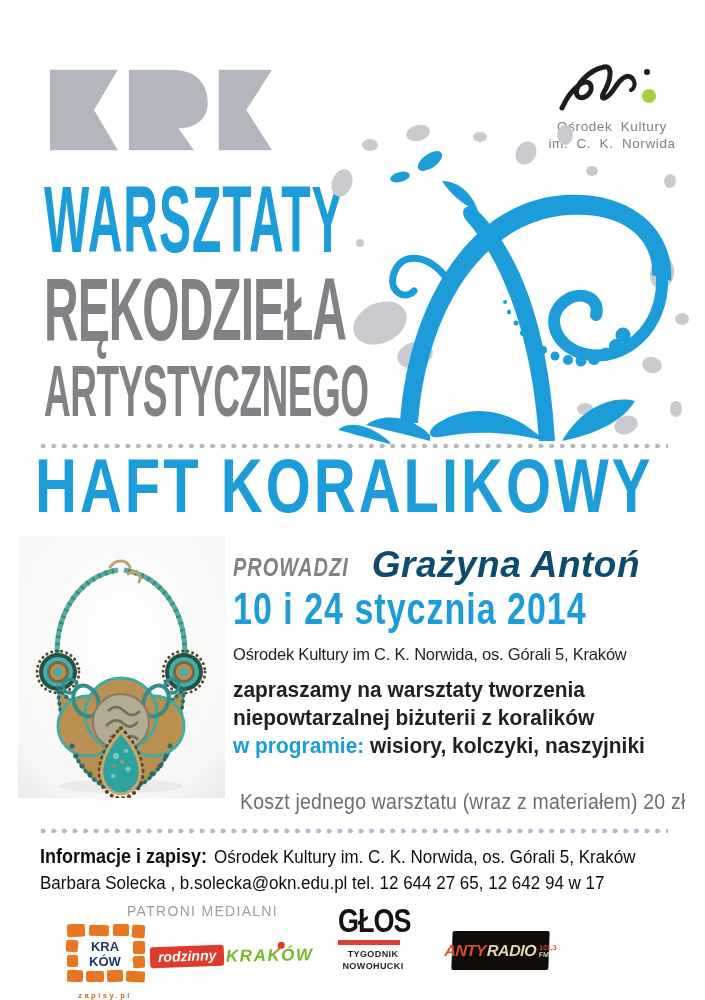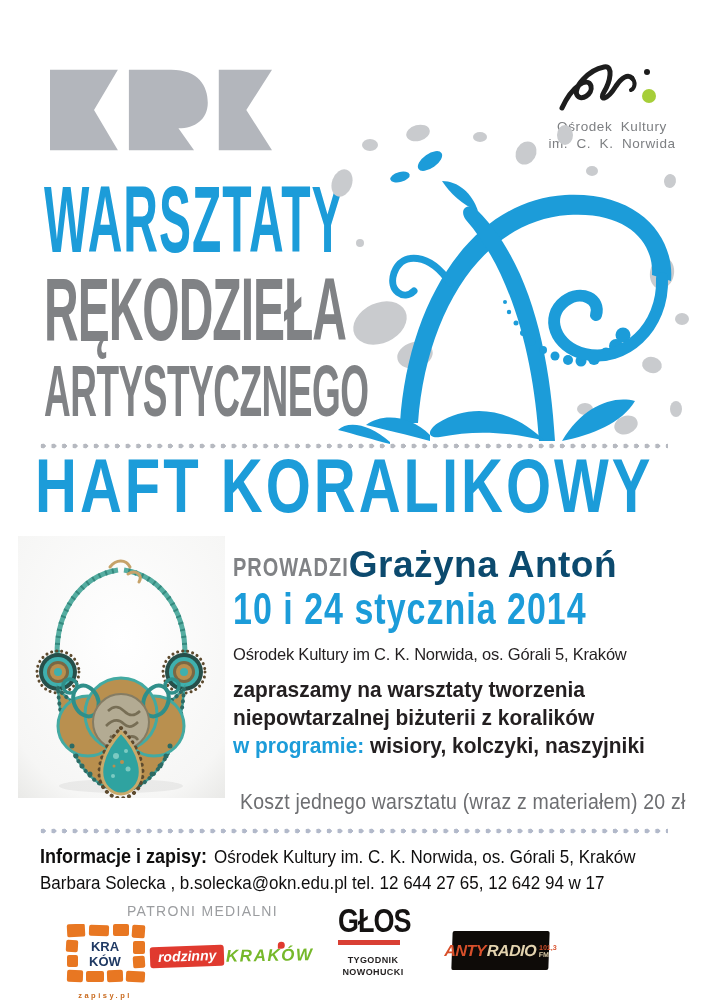--- a/index.html
+++ b/index.html
@@ -22,21 +22,21 @@
   .swirl{left:330px;top:123px;width:372px;height:322px;}
 
   .dots{height:6px;background-image:radial-gradient(circle 2.6px at 3px 3px,#b6b9c0 92%,transparent 100%);
         background-size:10.6px 6px;background-repeat:repeat-x;}
   .dots1{left:40px;top:443px;width:628px;}
   .dots2{left:40px;top:828px;width:628px;background-image:radial-gradient(circle 2.6px at 3px 3px,#b2b9ca 92%,transparent 100%);}
 
   .event-name{left:35px;top:448px;font-size:58px;font-weight:bold;letter-spacing:3px;color:#1c9cd9;
               transform:scaleY(1.3);transform-origin:0 0;white-space:nowrap;line-height:1;}
 
-  .lead{left:233px;top:544px;display:flex;align-items:baseline;gap:0;white-space:nowrap;}
+  .lead{left:233px;top:544px;display:flex;align-items:baseline;gap:23px;white-space:nowrap;font-style:italic;}
   .lead-label{font-size:20px;font-weight:bold;color:#808285;letter-spacing:1px;transform:scaleY(1.25);transform-origin:0 100%;}
   .lead-name{font-size:37px;font-weight:bold;color:#0c4a6e;letter-spacing:.5px;}
 
   .date{left:233px;top:586px;font-size:34px;font-weight:bold;color:#1c9cd9;letter-spacing:1px;
         transform:scaleY(1.3);transform-origin:0 0;white-space:nowrap;line-height:1;}
 
   .venue{left:233px;top:645px;font-size:16.5px;color:#231f20;letter-spacing:-0.2px;white-space:nowrap;}
 
   .desc{left:233px;top:676px;font-size:22px;font-weight:bold;color:#231f20;line-height:28px;
         transform:scaleX(0.95);transform-origin:0 0;white-space:nowrap;}
@@ -60,21 +60,21 @@
   .rodzinny-box{background:#e03a2f;color:#fff;font-style:italic;font-weight:bold;font-size:14px;
                 padding:2px 8px 3px 8px;border-radius:3px;transform:rotate(-2deg);}
   .rodzinny-rest{color:#76b82a;font-weight:bold;font-size:17px;letter-spacing:1.5px;margin-left:2px;
                  transform:rotate(-1deg);font-style:italic;position:relative;}
   .rk-hat{position:absolute;left:52px;top:-4px;width:7px;height:7px;background:#e03a2f;border-radius:50% 50% 50% 0;}
 
   .lg-glos{left:338px;top:904px;width:70px;text-align:center;}
   .glos-title{font-size:27px;font-weight:bold;color:#151312;letter-spacing:-1px;line-height:1;
               transform:scaleY(1.25);transform-origin:0 0;}
   .glos-bar{width:62px;height:5px;background:#d93f34;margin-top:9px;}
-  .glos-sub{font-size:9px;font-weight:bold;color:#221f1f;letter-spacing:.4px;line-height:12px;margin-top:9px;}
+  .glos-sub{font-size:9px;font-weight:bold;color:#221f1f;letter-spacing:.4px;line-height:12px;margin-top:3px;}
 
   .lg-antyradio{left:452px;top:931px;width:97px;height:39px;background:#0e0b08;border-radius:2px;
                 display:flex;align-items:center;justify-content:center;gap:1px;transform:skewX(-2deg);}
   .anty-p1{color:#d8502b;font-size:16px;font-weight:bold;font-style:italic;letter-spacing:-0.5px;}
   .anty-p2{color:#e3d3ae;font-size:16px;font-weight:bold;font-style:italic;letter-spacing:-0.5px;}
   .anty-col{display:flex;flex-direction:column;line-height:7px;margin-left:2px;}
   .anty-freq{color:#d8502b;font-size:7px;font-weight:bold;}
   .anty-fm{color:#e3d3ae;font-size:7px;font-weight:bold;}
 
   .lg-teraznuta{left:586px;top:924px;width:90px;text-align:center;}

